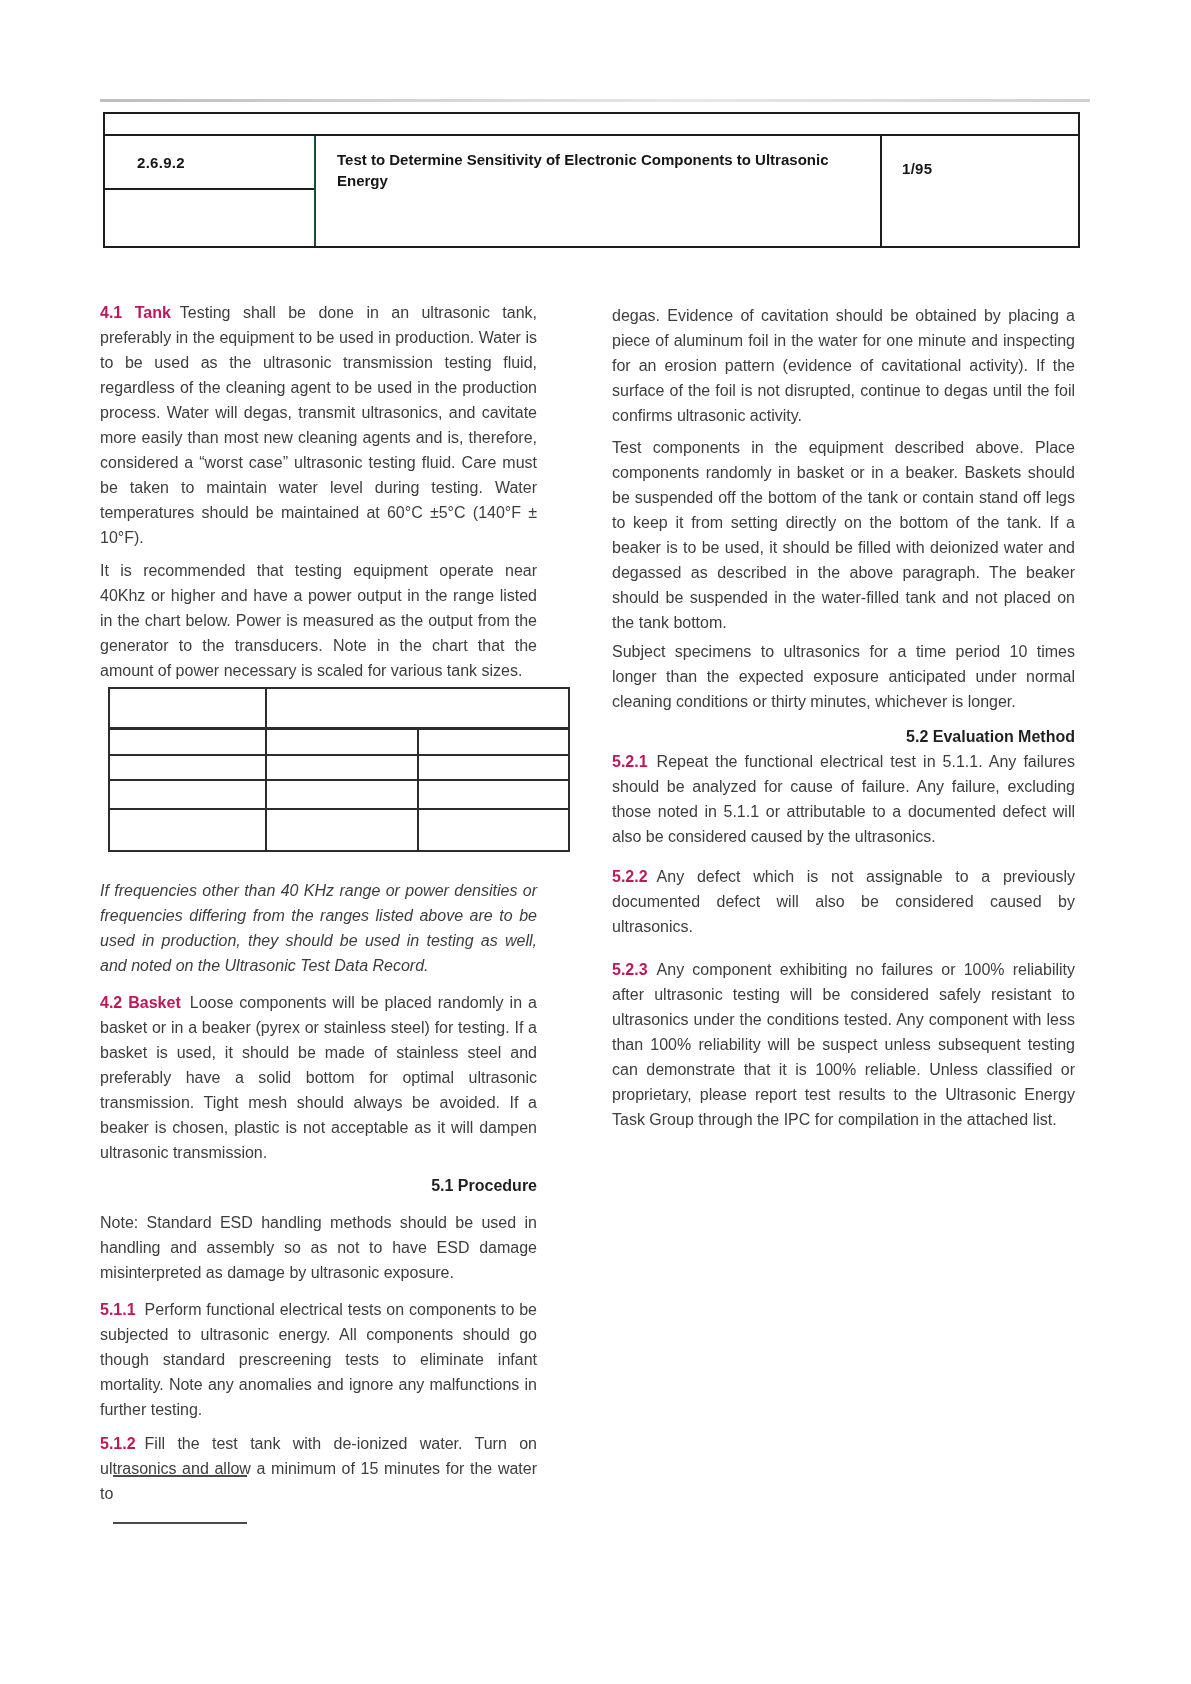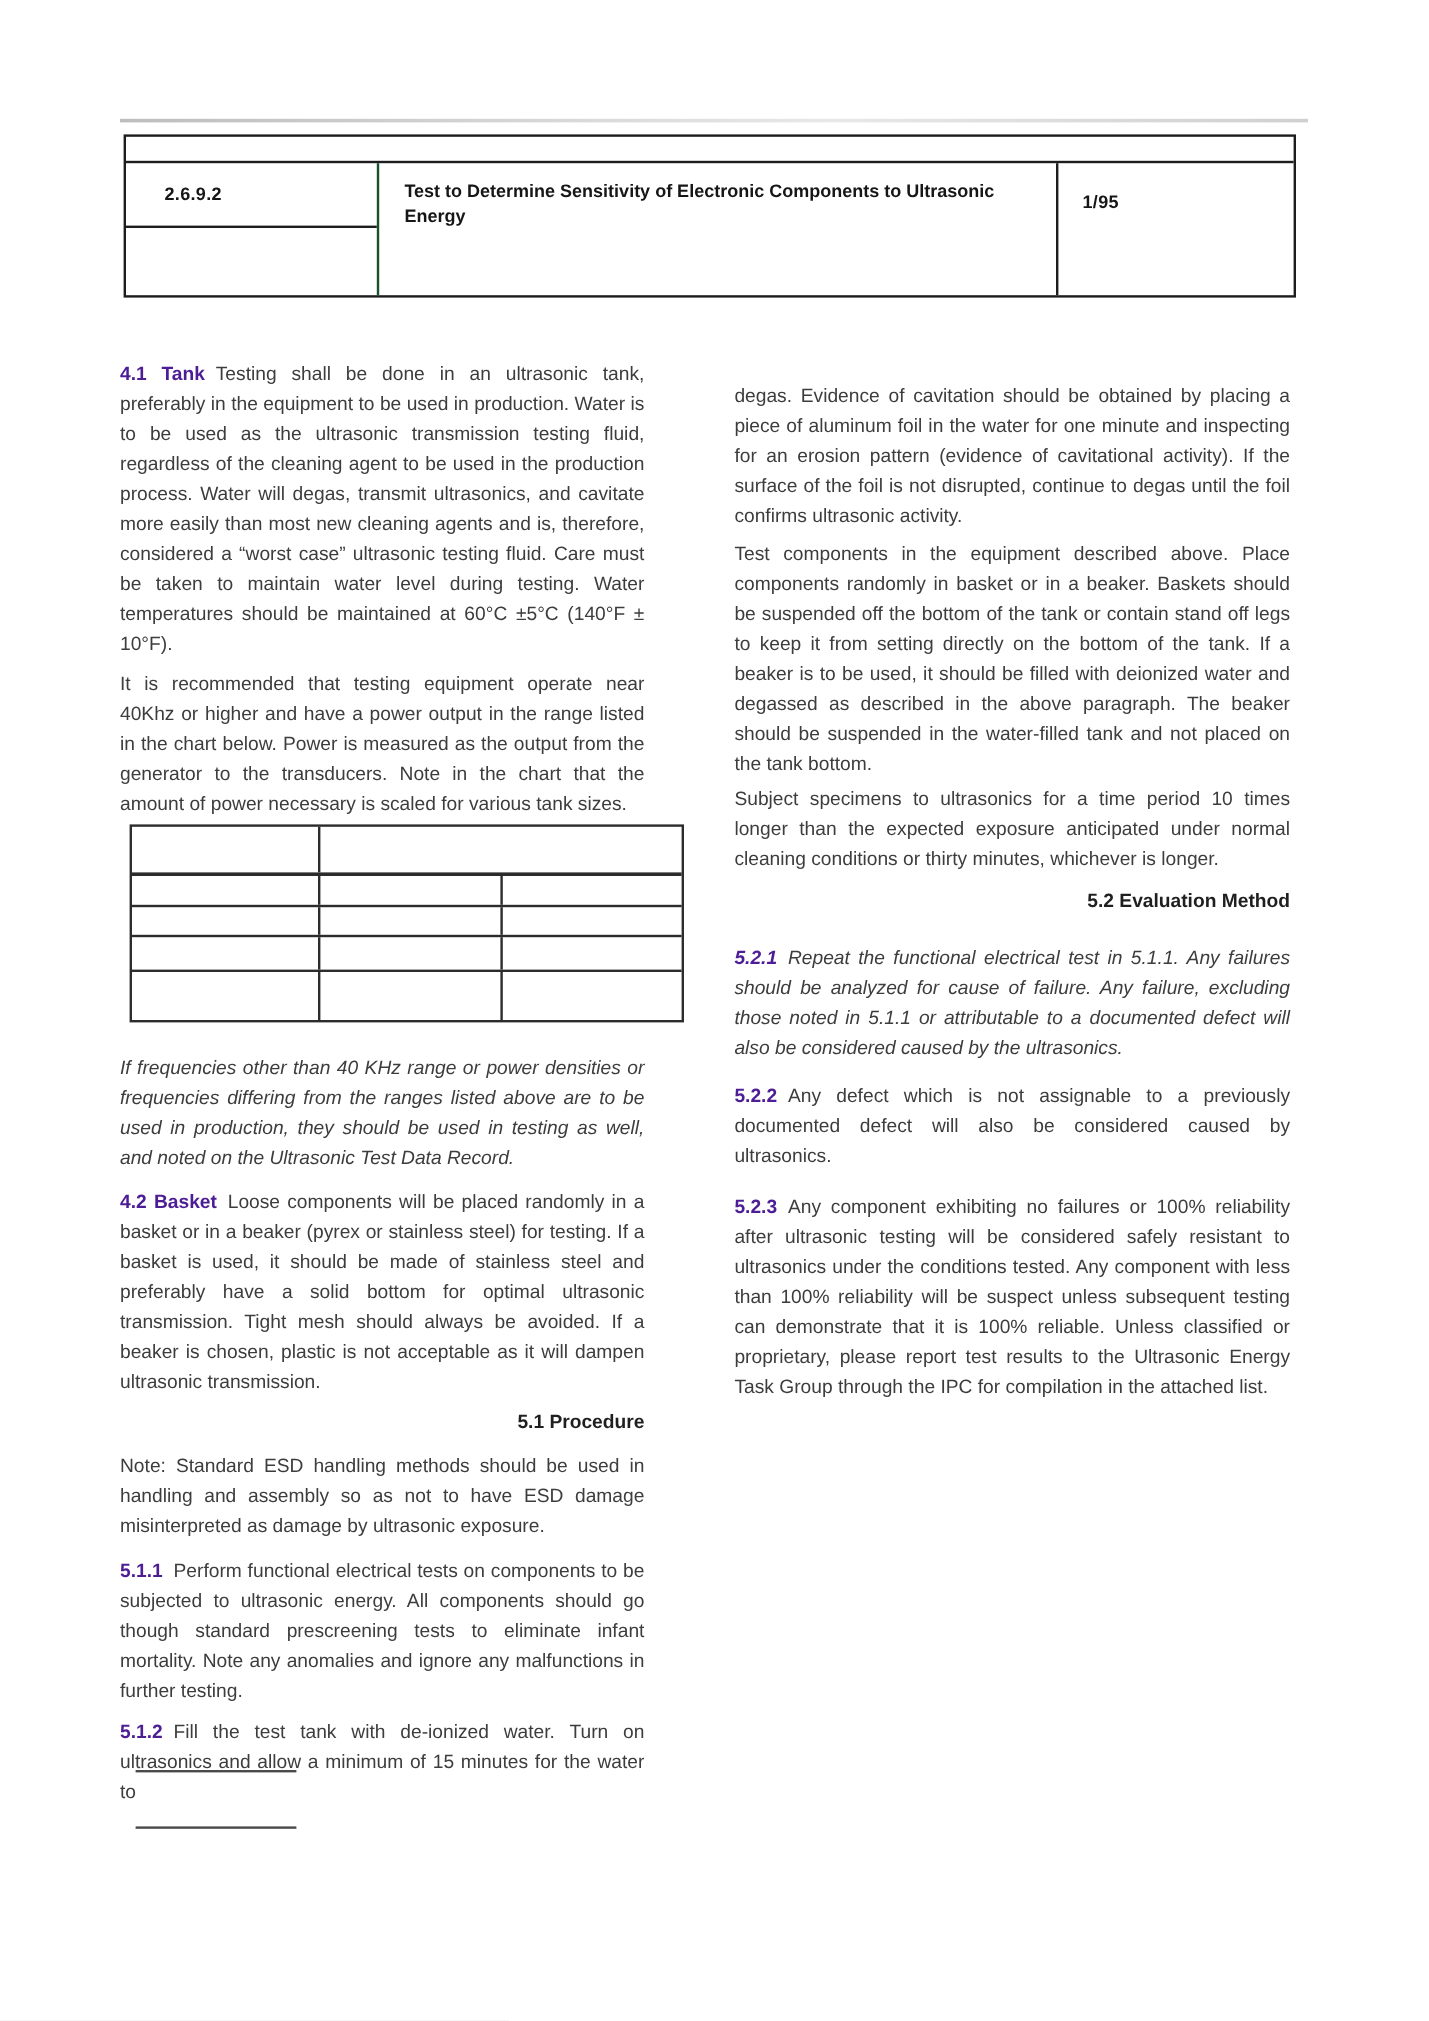--- a/index.html
+++ b/index.html
@@ -36,28 +36,28 @@
     padding:13px 40px 0 21px;
     font-weight:bold;font-size:15px;line-height:21px;color:#161616;
   }
   .hdr-col3{
     flex:1;box-sizing:border-box;padding:24px 0 0 20px;
     font-weight:bold;font-size:15px;color:#161616;letter-spacing:.3px;
   }
   
   .col{position:absolute;font-size:16px;line-height:25px;text-align:justify;}
   .col-left{left:100px;top:300px;width:437px;}
-  .col-right{left:612px;top:318px;width:463px;}
+  .col-right{left:612px;top:303px;width:463px;}
   .para{margin:0;}
-  .lead{font-weight:bold;color:#4c1d95;padding-right:9px;}
+  .lead{font-weight:bold;color:#be185d;padding-right:9px;}
   .heading{font-weight:bold;color:#1f1f1f;font-size:16px;line-height:25px;margin:0;text-align:right;}
   .italic{font-style:italic;}
   .mt4{margin-top:4px;}.mt7{margin-top:7px;}.mt8{margin-top:8px;}.mt9{margin-top:9px;}
   .mt10{margin-top:10px;}.mt12{margin-top:12px;}.mt14{margin-top:14px;}.mt15{margin-top:15px;}
-  .mt18{margin-top:18px;}.mt22{margin-top:22px;font-style:italic;}.mt26{margin-top:26px;}
+  .mt18{margin-top:18px;}.mt22{}.mt26{margin-top:26px;}
   
   .ptable{
     margin:4px 0 0 8px;width:462px;height:165px;
     border:2px solid #2c2c2c;box-sizing:border-box;
     display:flex;flex-direction:column;background:#fff;
   }
   .ptable .trow{display:flex;box-sizing:border-box;border-bottom:2px solid #2c2c2c;}
   .ptable .trow.hdr-row{height:41px;border-bottom:3px solid #2c2c2c;}
   .ptable .trow.r2{height:26px;}
   .ptable .trow.r3{height:25px;}

